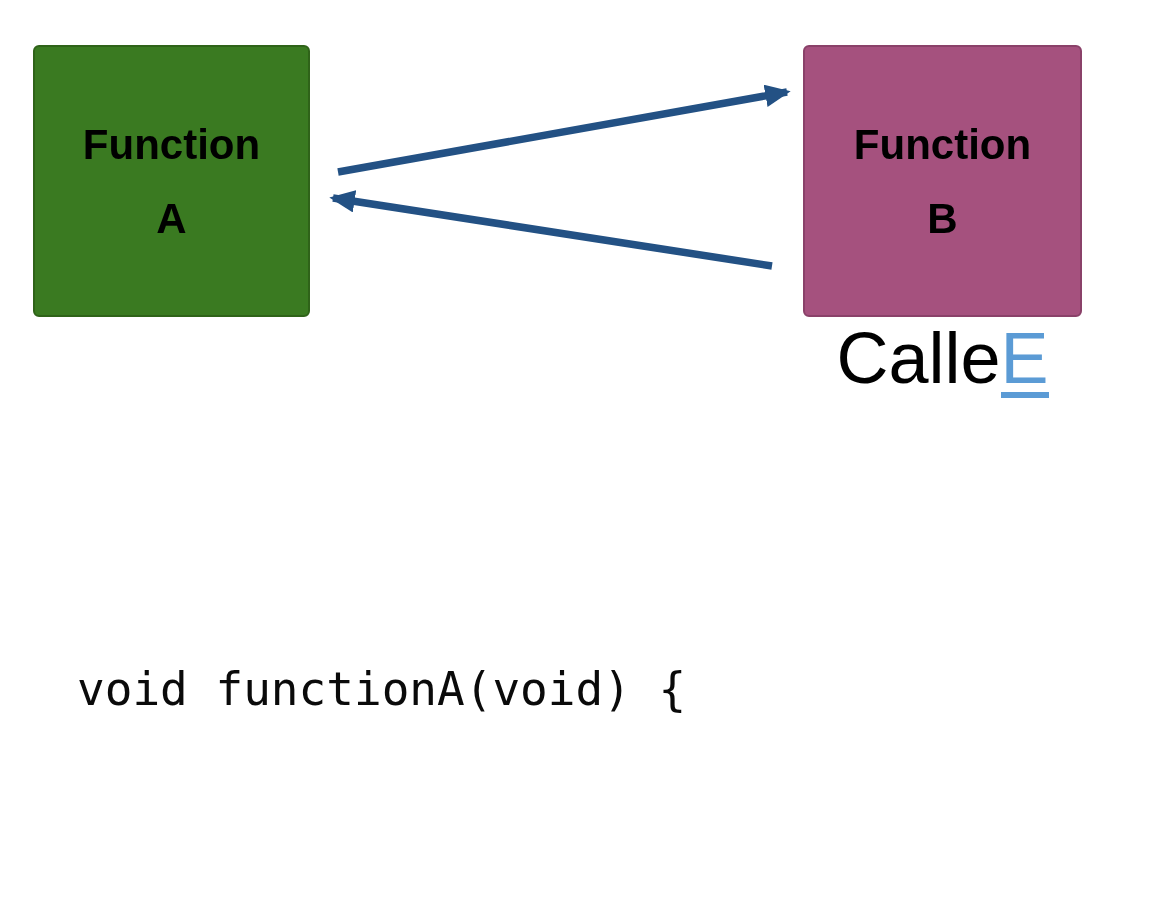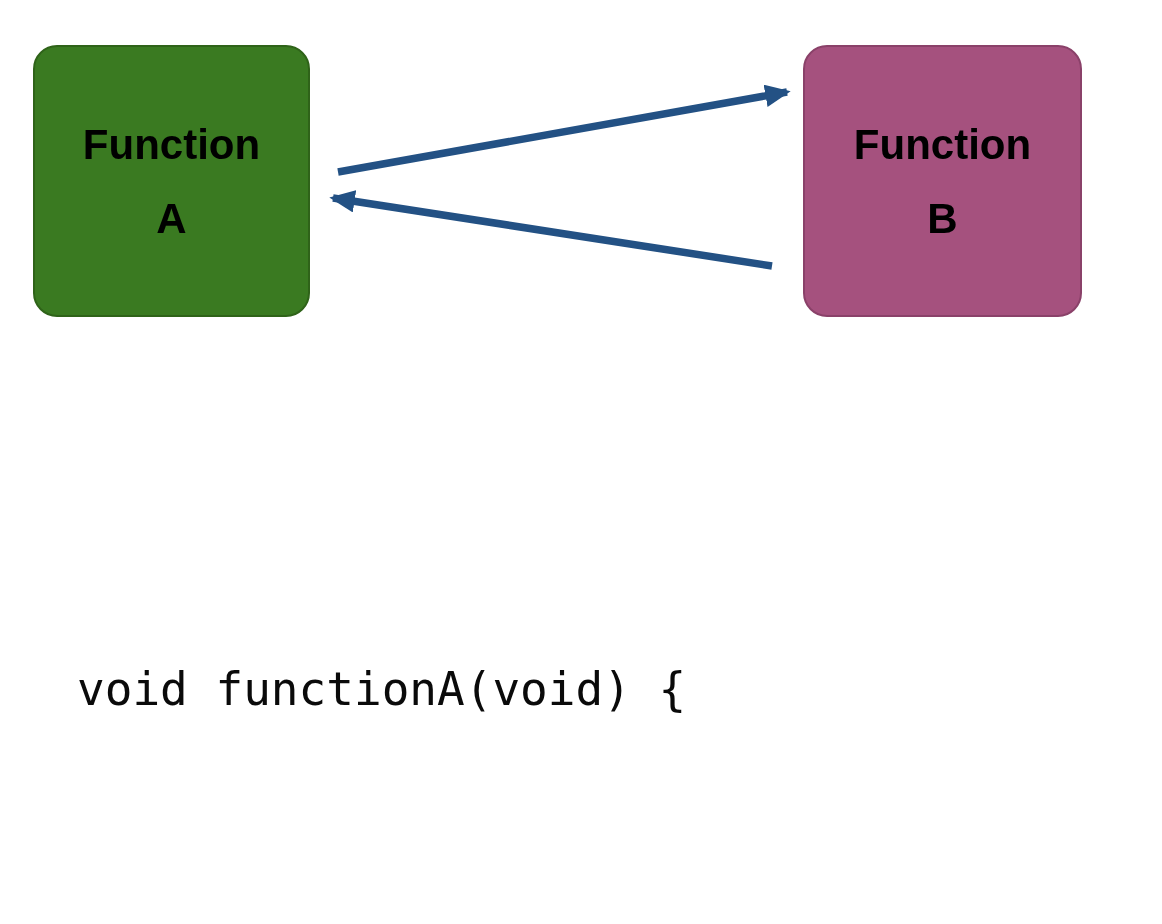--- a/index.html
+++ b/index.html
@@ -12,21 +12,21 @@
   }
   .stage { position: absolute; left: 0; top: 0; width: 1162px; height: 924px; }
 
   svg.arrows { position: absolute; left: 0; top: 0; pointer-events: none; }
 
   .func-box {
     position: absolute;
     top: 45px;
     width: 277px; height: 272px;
     box-sizing: border-box;
-    border-radius: 24px;
+    border-radius: 6px;
     display: flex; flex-direction: column;
     align-items: center; justify-content: center;
     color: #000000;
     font-weight: bold;
     font-size: 42px;
     line-height: 67px;
     text-align: center;
     gap: 7px;
   }
   #box-a { left: 33px;  background: #3A7A21; border: 2px solid #2F6319; }
@@ -80,20 +80,21 @@
     <div>Function</div>
     <div>A</div>
   </div>
 
   <div class="func-box" id="box-b">
     <div>Function</div>
     <div>B</div>
   </div>
 
 
+  <div class="caption" id="caption-b"><span>Calle</span><span class="suffix">E</span></div>
 
   <div class="code">
     <div>void functionA(void) {</div>
     <div>      // do stuff</div>
     
     
     
   </div>
 
 </div>

